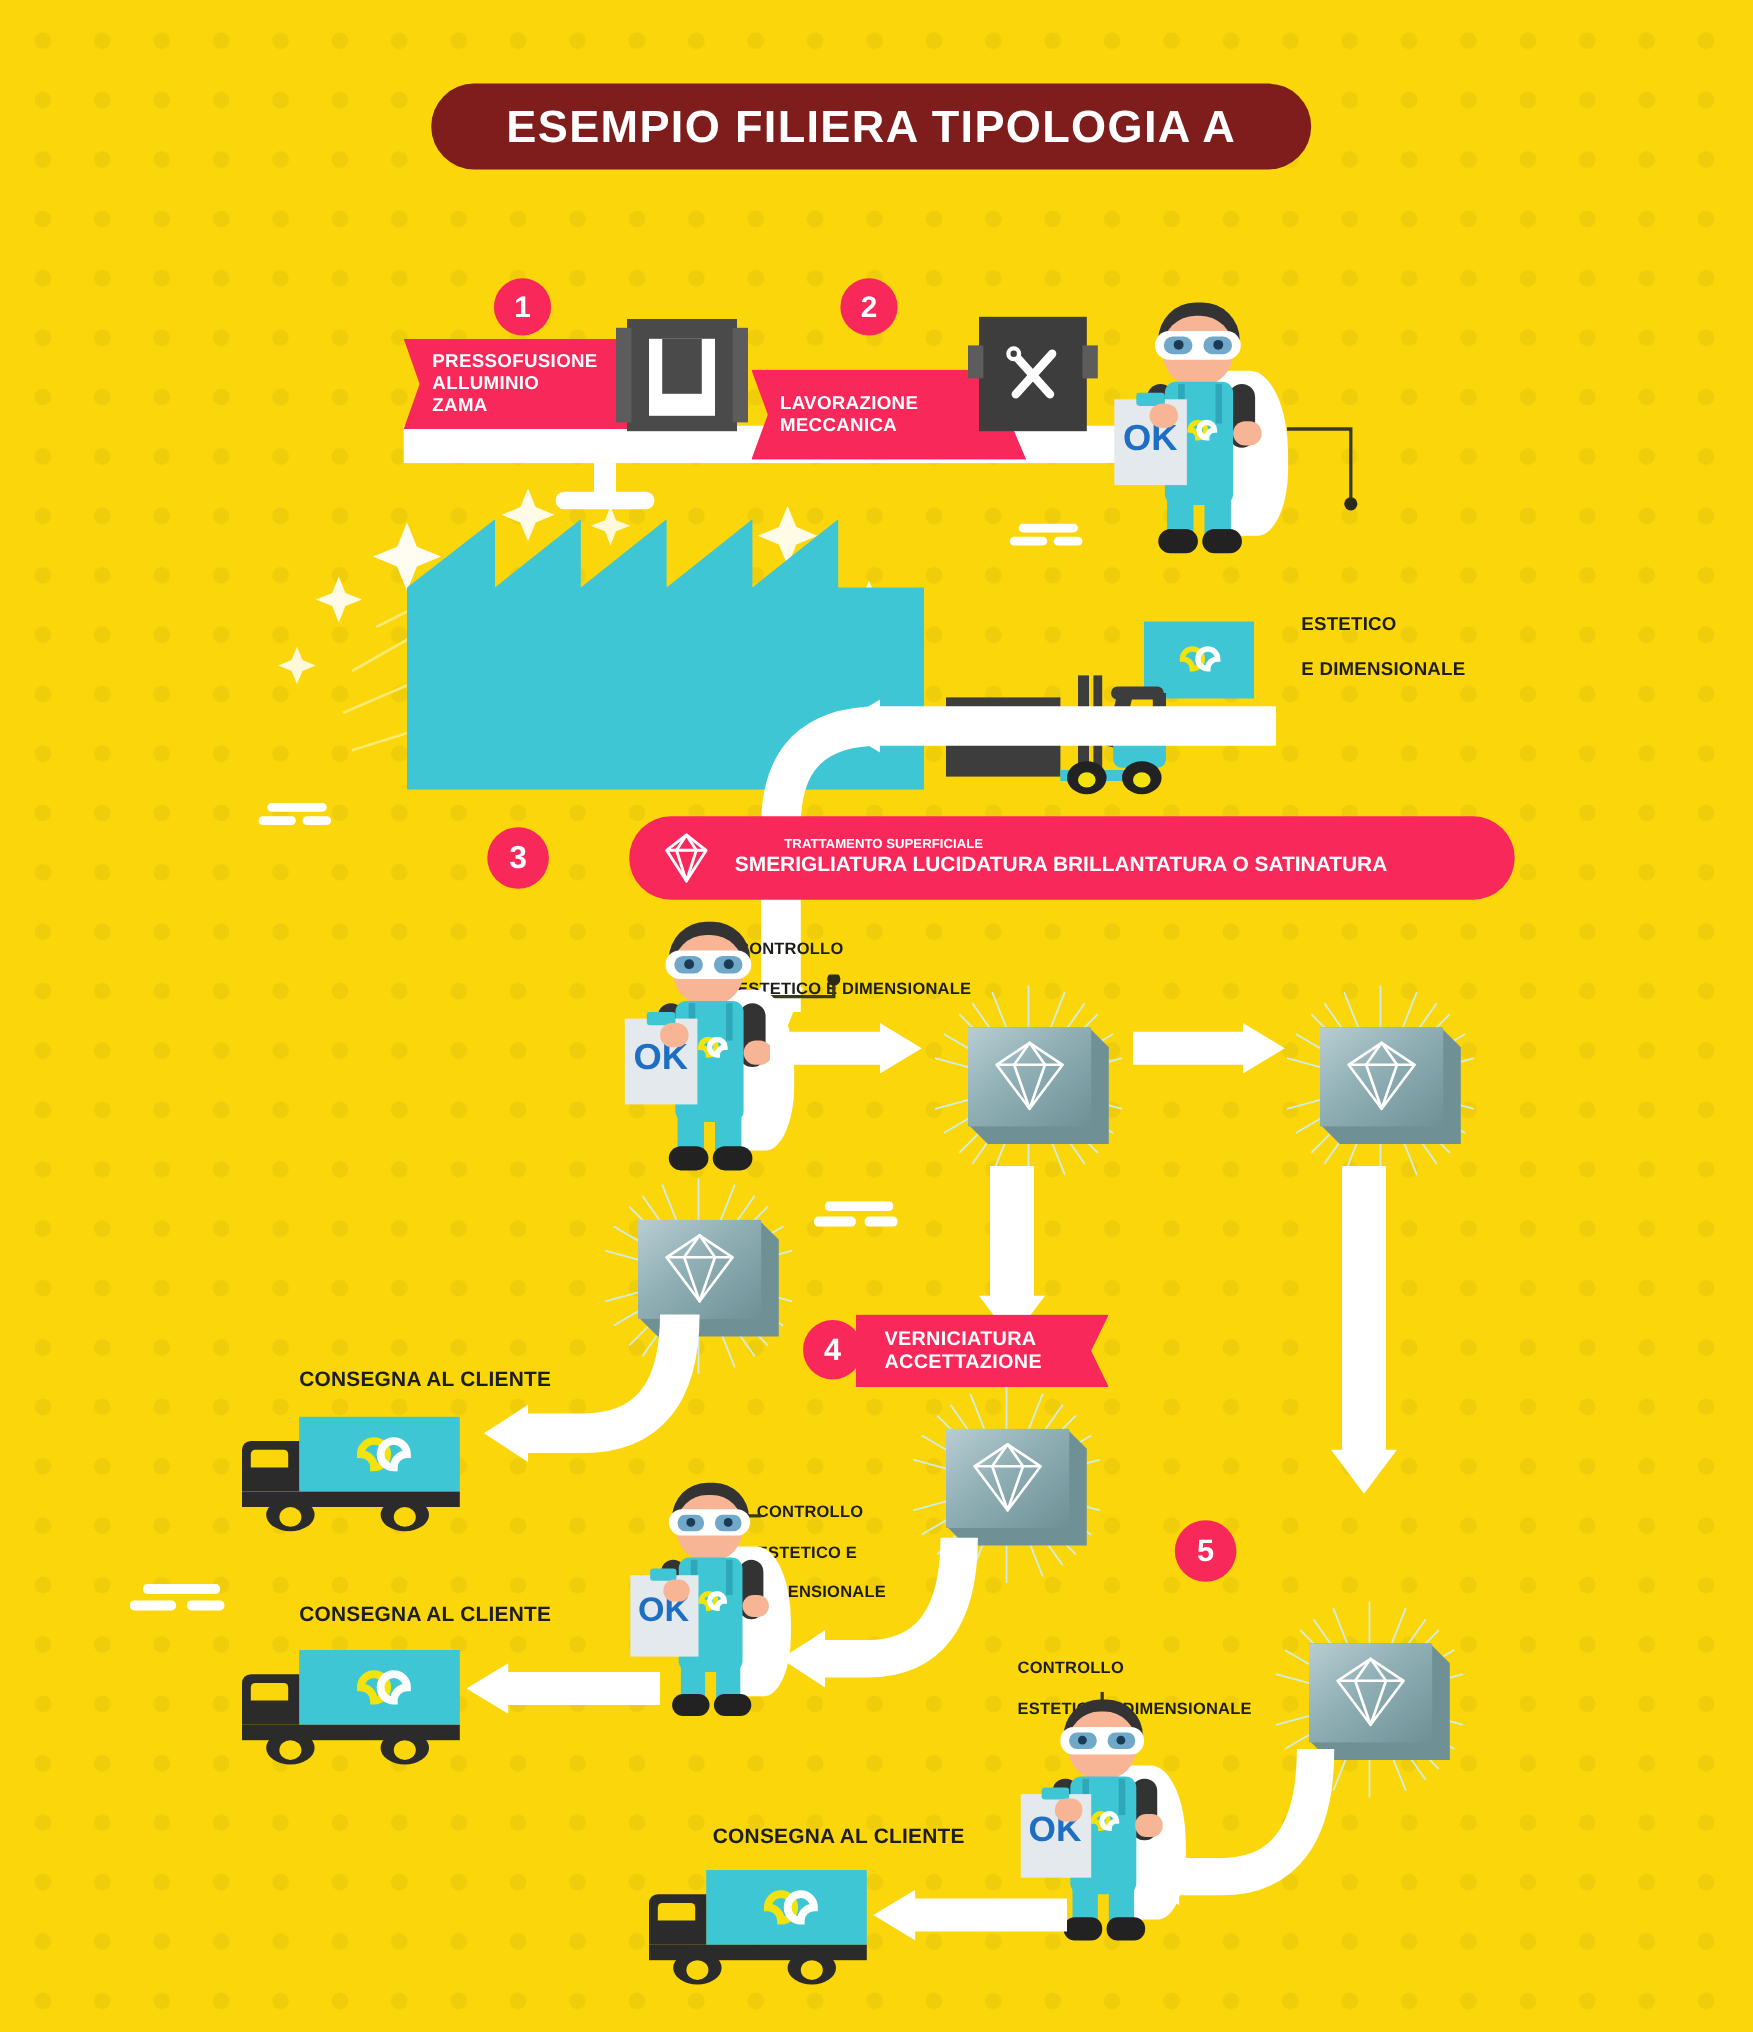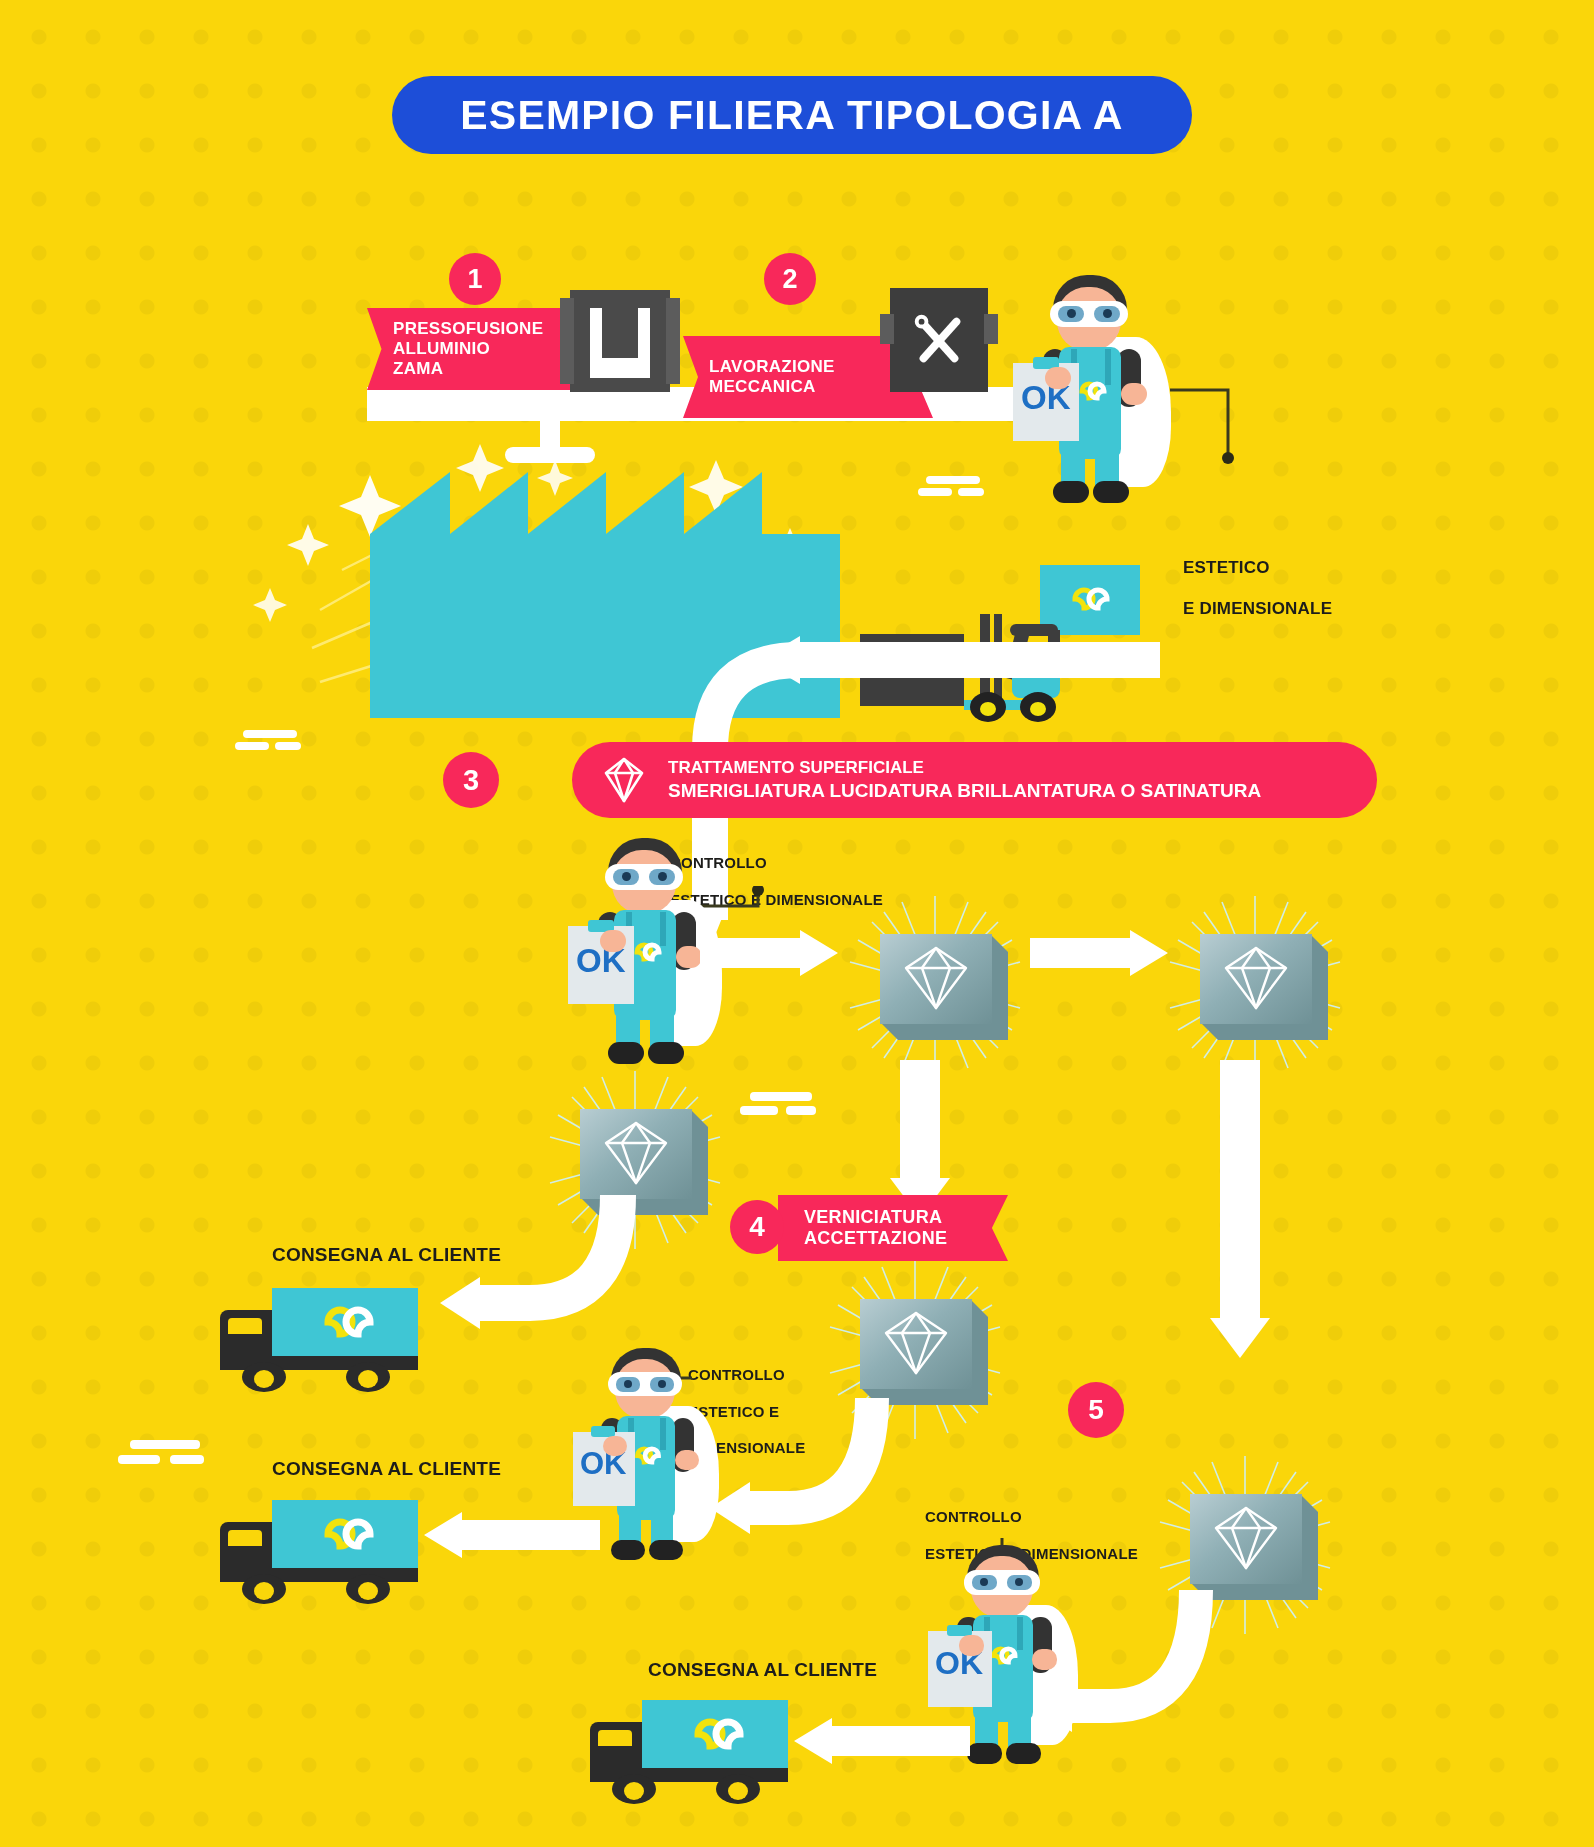--- a/index.html
+++ b/index.html
@@ -11,21 +11,21 @@
     background-image: radial-gradient(circle, rgba(0,0,0,0.045) 7px, transparent 8px);
     background-size: 54px 54px;
     background-position: 12px 10px;
   }
   .stage { position:absolute; inset:0; }
   .abs { position:absolute; }
 
   
   #title-banner {
     left:392px; top:76px; width:800px; height:78px;
-    background:#1d4ed8; border-radius:39px;
+    background:#7f1d1d; border-radius:39px;
     display:flex; align-items:center; justify-content:center;
   }
   #title-banner .t {
     color:#fff; font-weight:bold; font-size:41px; letter-spacing:1.2px;
     font-family:"Liberation Sans", sans-serif;
   }
 
   
   .ribbon {
     background:#F8285A; color:#fff; font-weight:bold;
@@ -245,21 +245,21 @@
 
   <div class="abs" style="left:572px;top:742px;width:805px;height:76px;background:#F8285A;border-radius:38px;display:flex;align-items:center;">
     <svg style="margin-left:26px;flex:0 0 auto;" width="52" height="52" viewBox="0 0 52 52">
       <g fill="none" stroke="#fff" stroke-width="2.6" stroke-linejoin="round">
         <path d="M8 19 L26 5 L44 19 L26 47 Z"></path>
         <path d="M8 19 H44"></path>
           <path d="M17 19 L26 5 L35 19 L26 47 Z"></path>
       </g>
     </svg>
     <div style="margin-left:18px;color:#fff;font-weight:bold;line-height:1.3;">
-      <div style="font-size:17px;">TRATTAMENTO SUPERFICIALE</div>
+      <div style="font-size:12px;margin-left:45px;">TRATTAMENTO SUPERFICIALE</div>
       <div style="font-size:19px;">SMERIGLIATURA LUCIDATURA BRILLANTATURA O SATINATURA</div>
     </div>
   </div>
   <div class="abs step-num" style="left:443px;top:752px;width:56px;height:56px;font-size:29px;">
     <span>3</span>
   </div>
 
   <div class="abs cap" style="left:670px;top:836px;font-size:15px;">
     <div>CONTROLLO</div>
     <div>ESTETICO E DIMENSIONALE</div>

